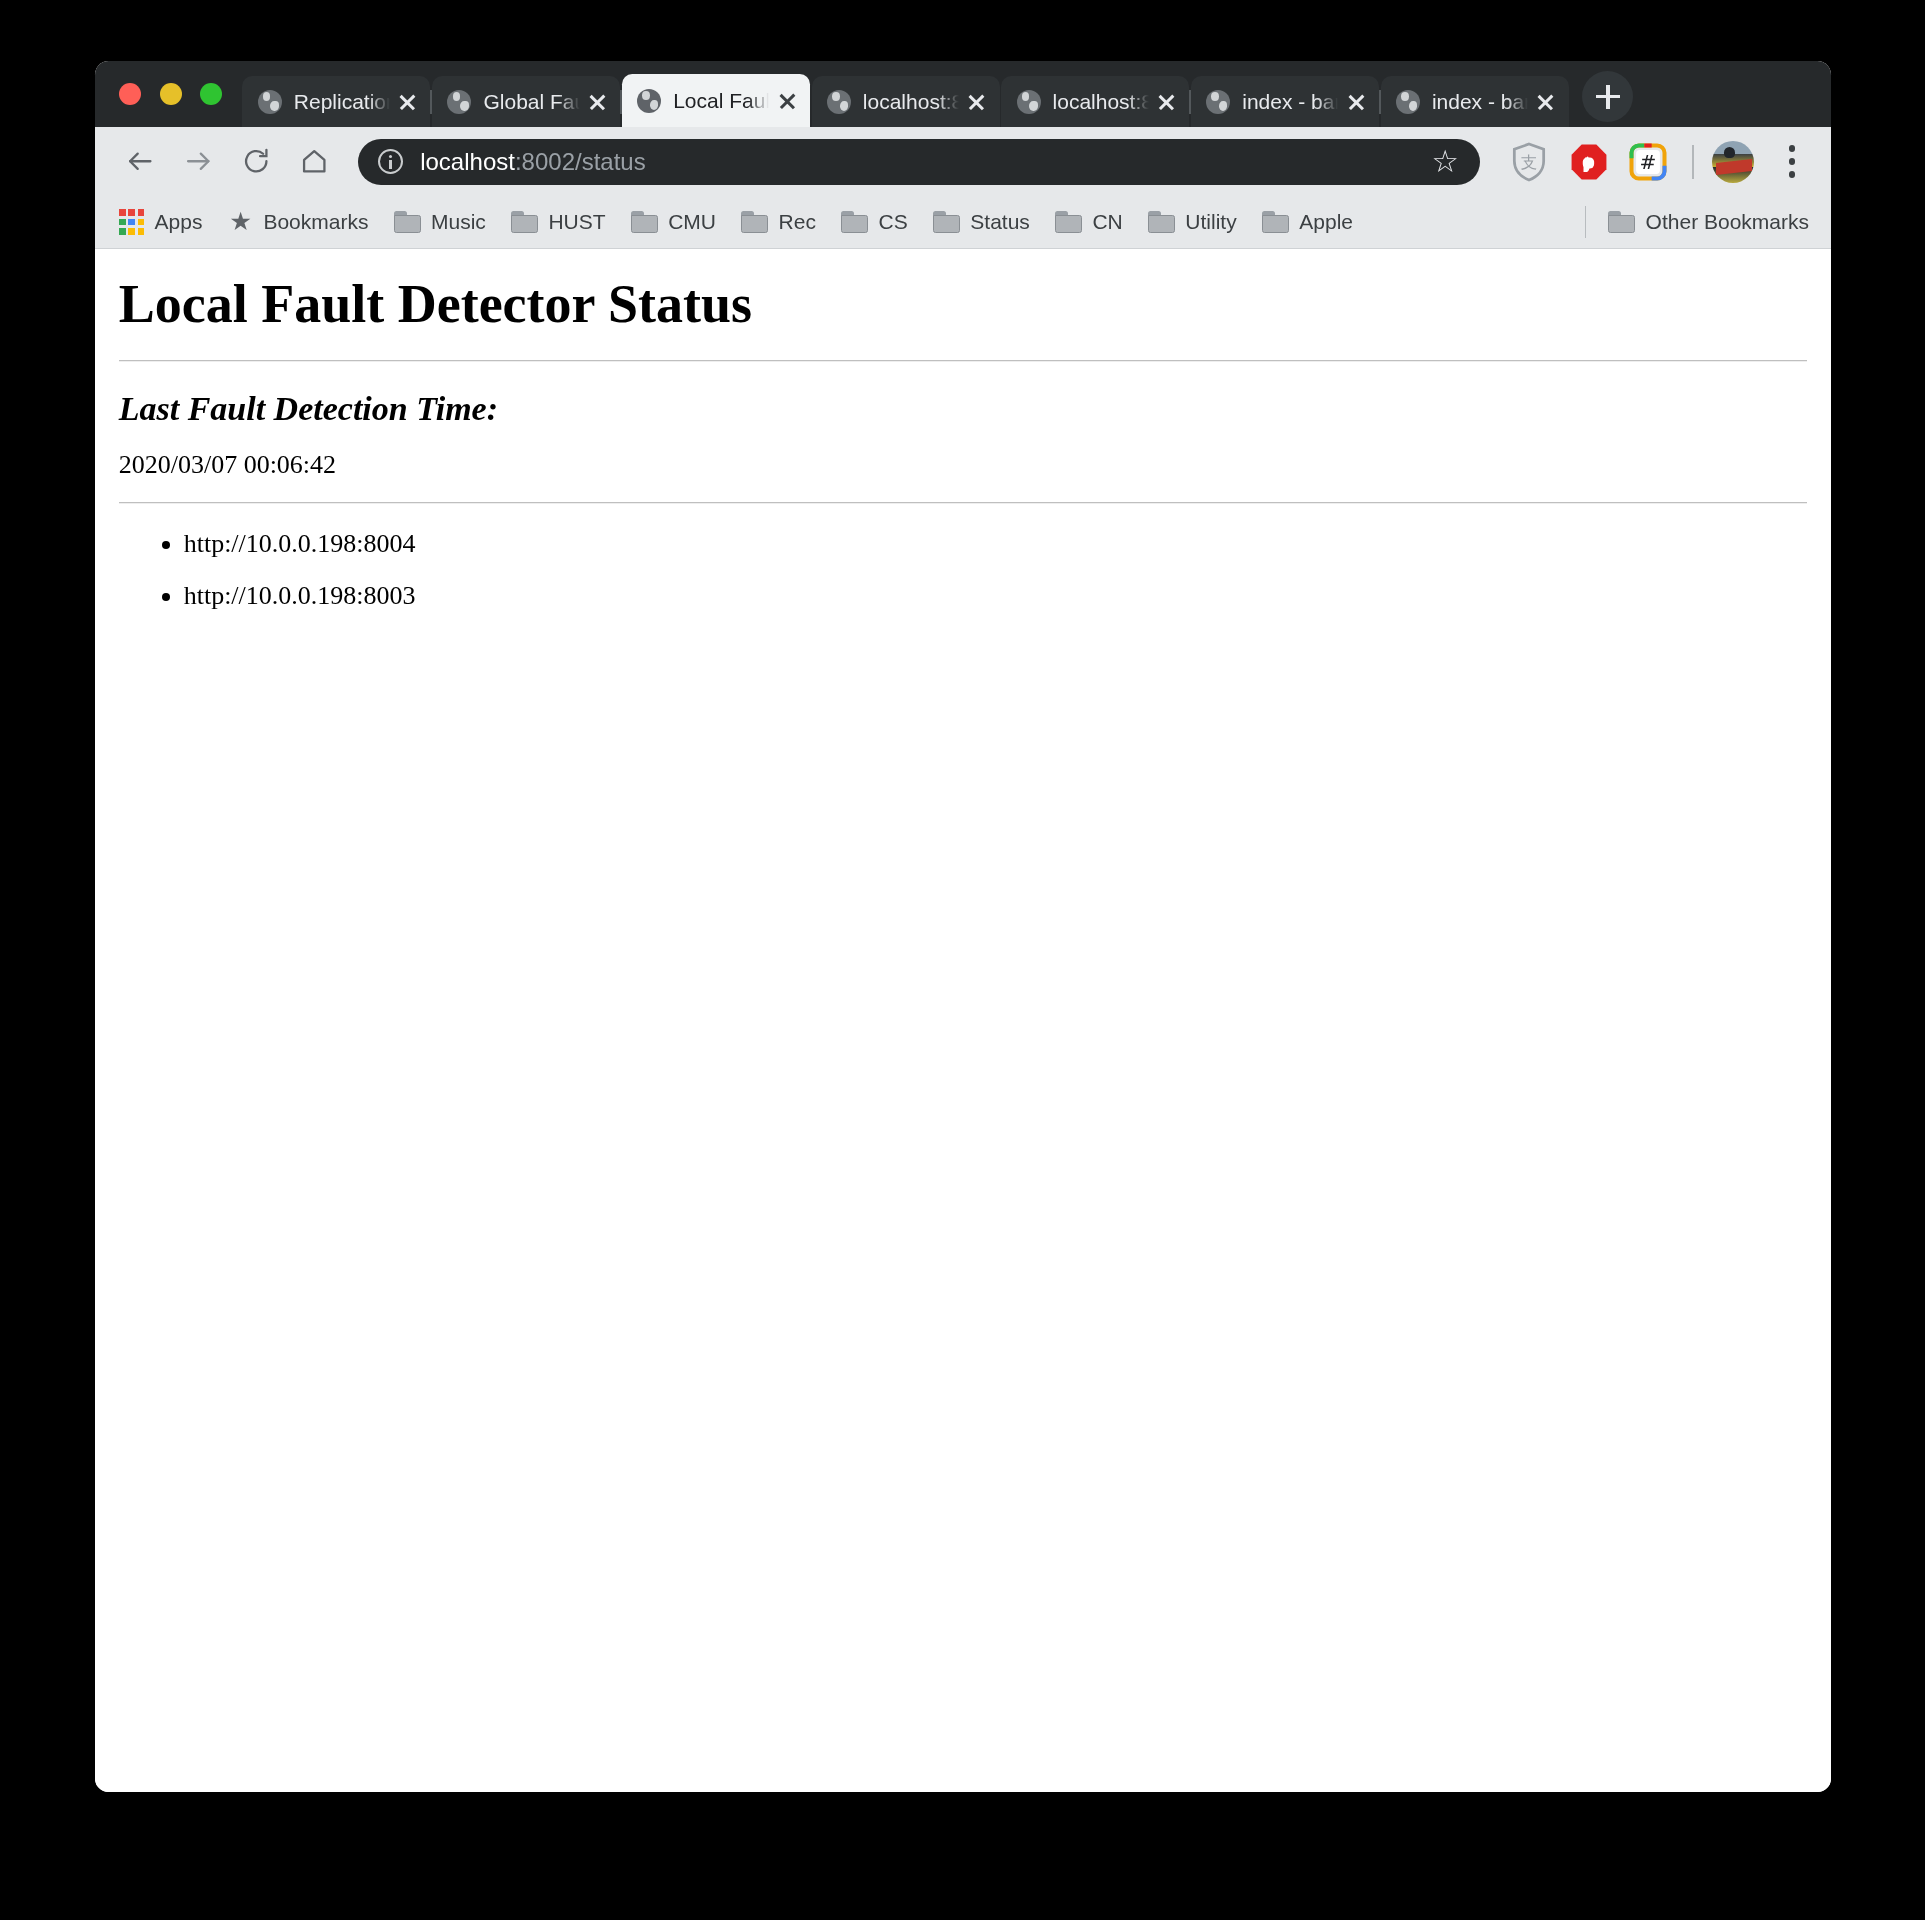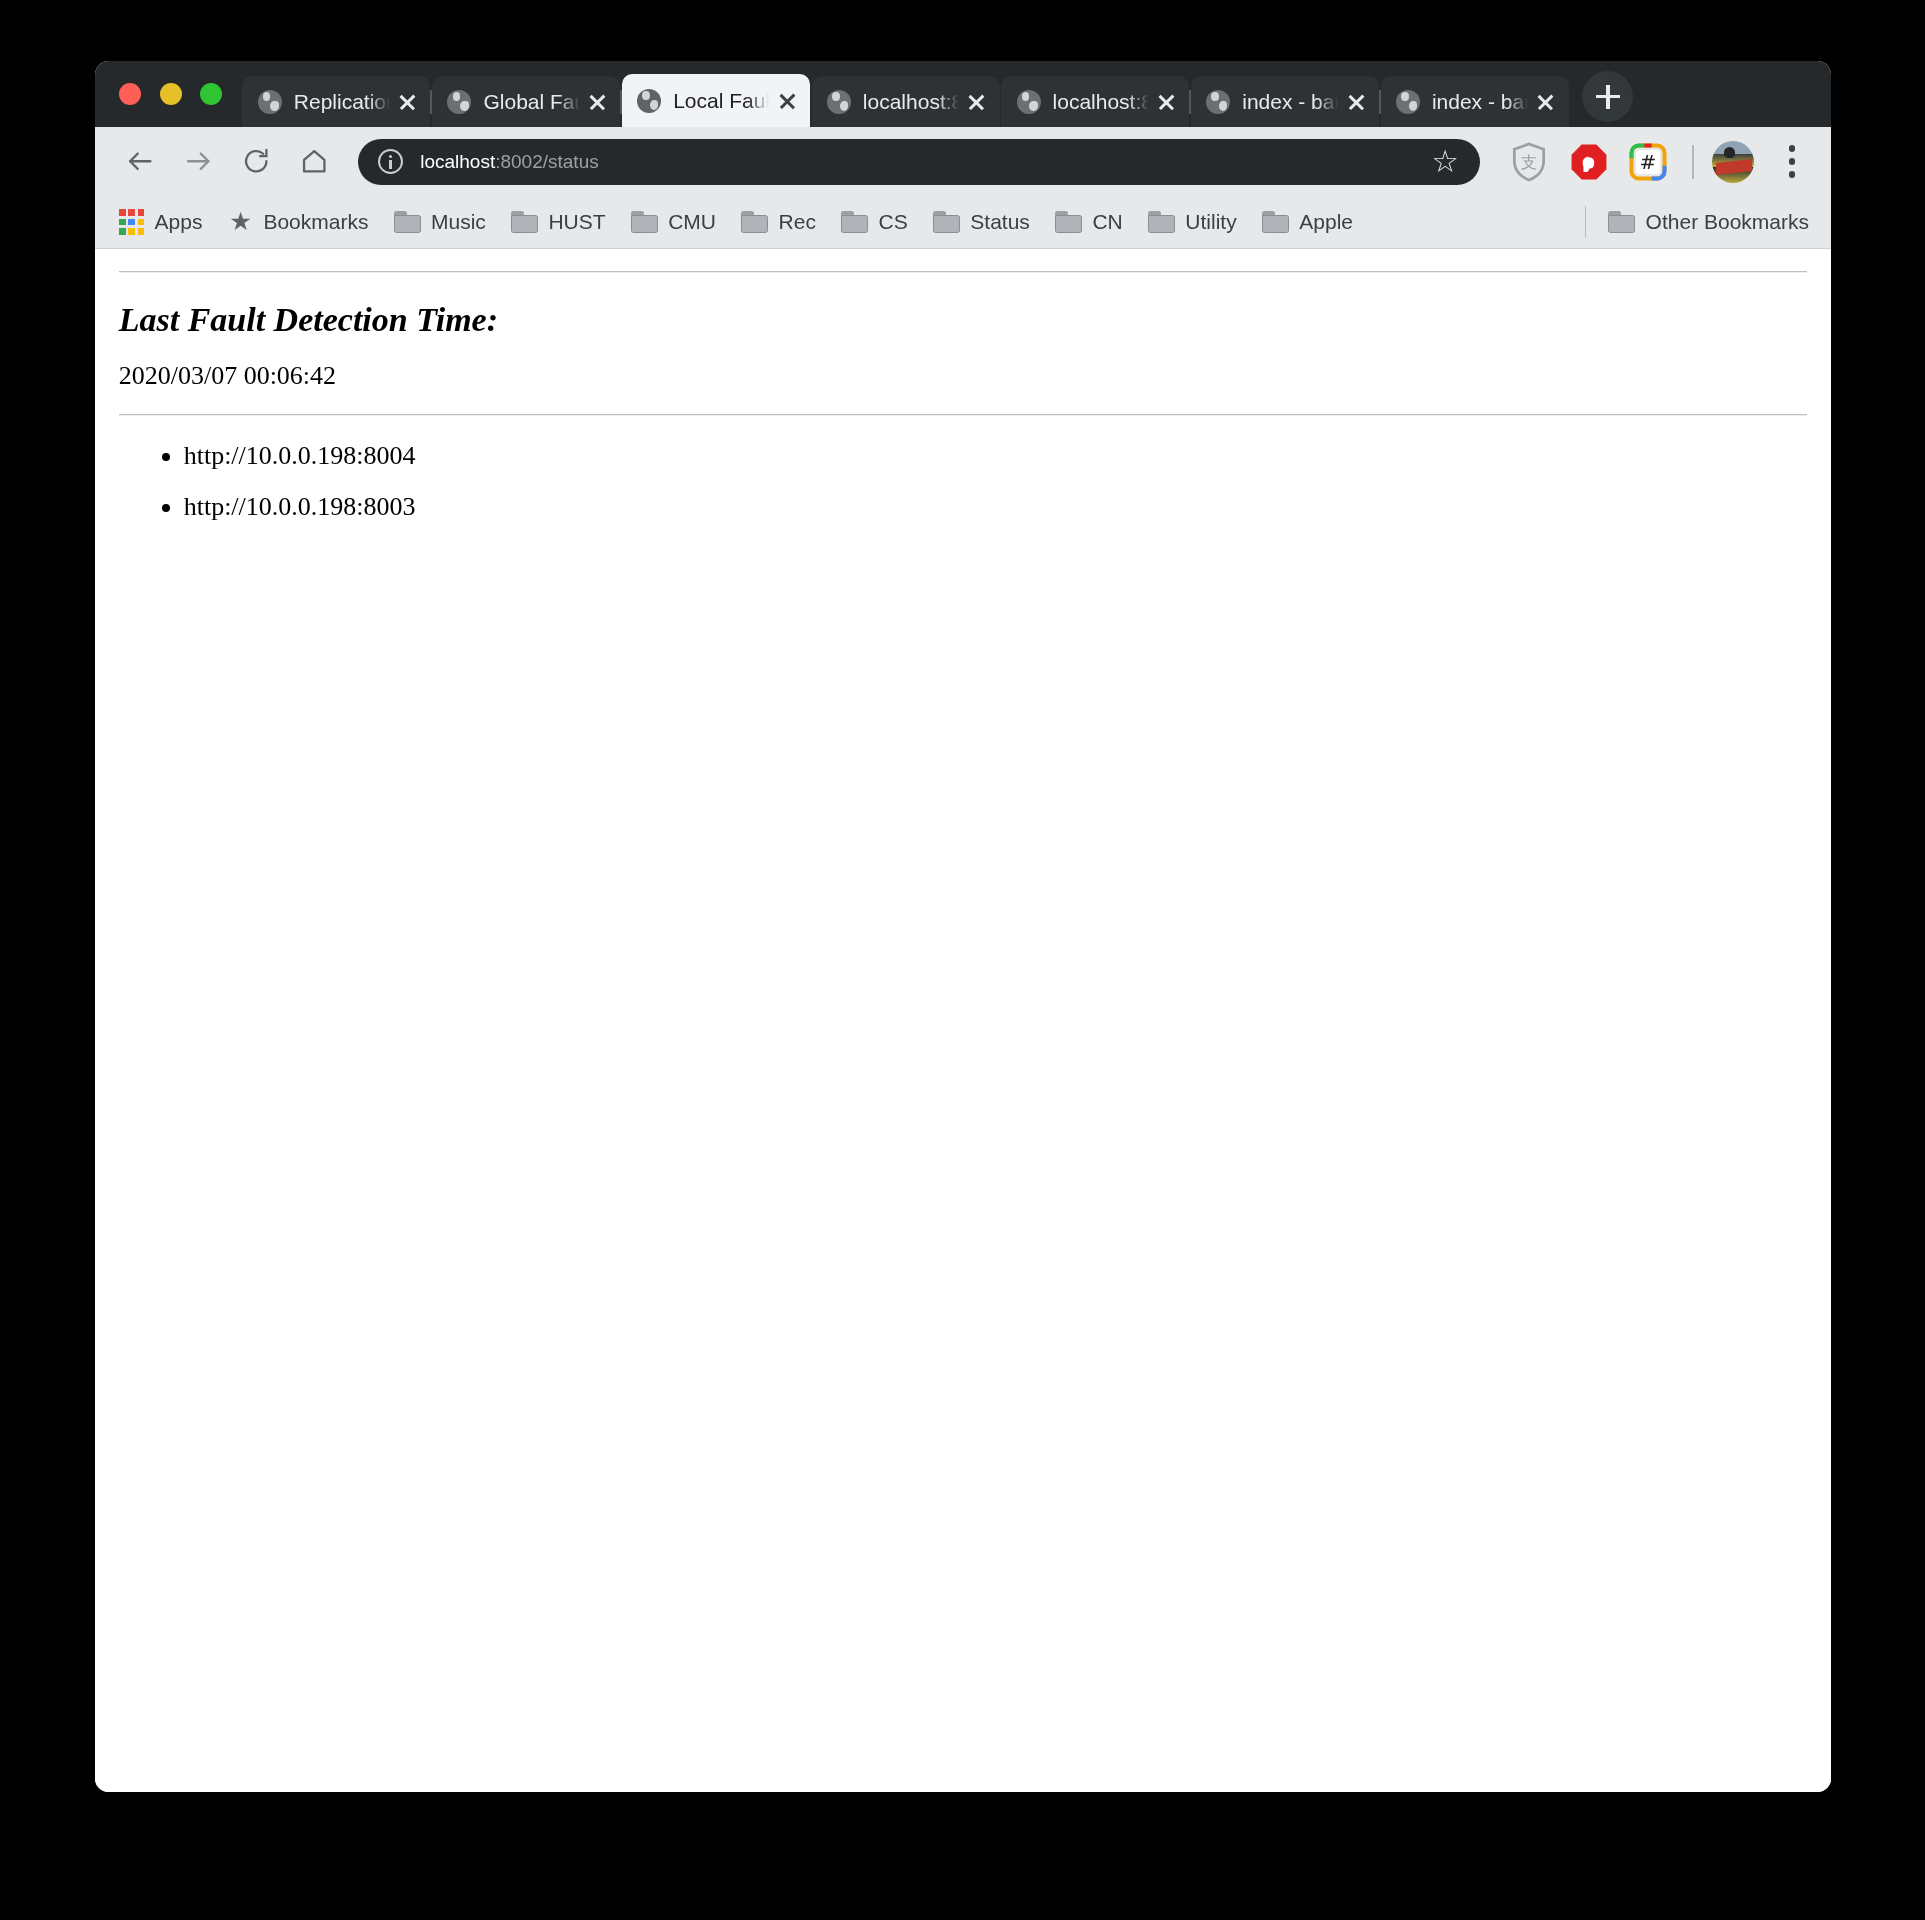--- a/index.html
+++ b/index.html
@@ -201,21 +201,21 @@
   }
   .info-icon::after {
     content: "";
     position: absolute;
     left: 9.7px; top: 9.3px;
     width: 3px; height: 8.5px;
     background: #c9ccce;
   }
   .url {
     font-family: "Liberation Sans", sans-serif;
-    font-size: 19px;
+    font-size: 24px;
     color: #9aa0a6;
     white-space: nowrap;
     overflow: hidden;
   }
   .url .host { color: #ffffff; }
 
   .star-btn {
     width: 46px; height: 46px;
     flex: 0 0 46px;
     margin-left: -73px;
@@ -581,20 +581,21 @@
     <div class="spacer"></div>
     <div class="bm-sep"></div>
     <div class="bm" style="margin-right:0">
       <span class="folder"></span>
       <span class="label">Other Bookmarks</span>
     </div>
   </div>
 
   <div class="viewport">
     <div class="page">
+      <h1 class="page-h1">Local Fault Detector Status</h1>
       <hr class="page-hr">
       <h3 class="page-h3">Last Fault Detection Time:</h3>
       <p class="page-p">2020/03/07 00:06:42</p>
       <hr class="page-hr">
       <ul class="page-ul">
         <li>http://10.0.0.198:8004</li>
         <li>http://10.0.0.198:8003</li>
       </ul>
     </div>
   </div>

